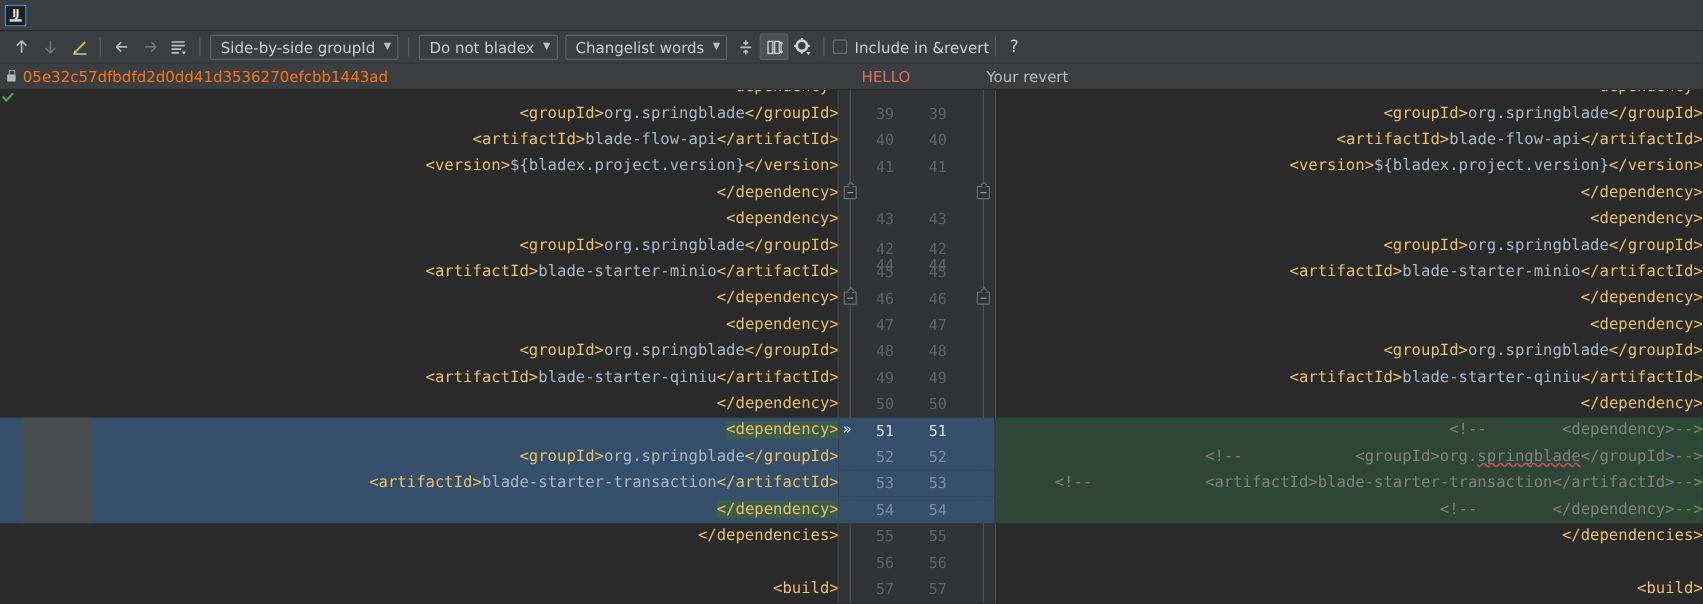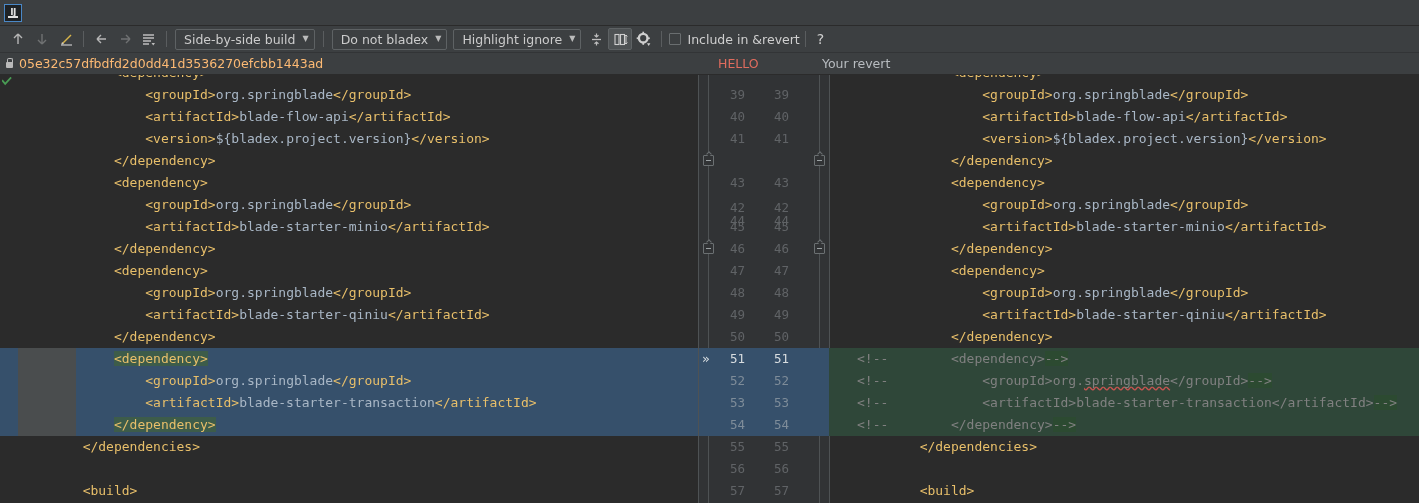--- a/index.html
+++ b/index.html
@@ -59,32 +59,32 @@
   .revbar .lockwrap{ display:flex; align-items:center; padding-left:4px; gap:5px; }
   .lock-ico{ width:10px; height:12px; position:relative; flex:0 0 auto; }
   .lock-ico:before{
     content:""; position:absolute; left:1.5px; top:4px; width:7px; height:6px;
     background:#b9b9b9; border-radius:1px;
   }
   .lock-ico:after{
     content:""; position:absolute; left:3px; top:0.5px; width:4px; height:5px;
     border:1.4px solid #b9b9b9; border-bottom:none; border-radius:2px 2px 0 0;
   }
-  .rev-hash{ font-size:12.5px; color:#fdba74; white-space:nowrap; }
+  .rev-hash{ font-size:12.5px; color:#f97316; white-space:nowrap; }
   .crlf-lbl{
     position:absolute; left:718px; top:3px; color:#e06c5e; font-size:12.5px;
   }
   .yourver-lbl{
     position:absolute; left:822px; top:3px; color:#b8bcc0; font-size:12.5px;
   }
 
   
   .diffwrap{ position:relative; height:428px; display:flex; background:#2b2b2b; }
 
-  .pane{ position:relative; overflow:hidden; background:#2b2b2b; }
+  .pane{ position:relative; overflow:hidden; background:#2b2b2b;text-align:right; }
   .pane-left{ width:699px; }
   .pane-right{ width:590px; }
 
   .gutter{
     width:130px; background:#313335; position:relative; flex:0 0 auto; overflow:hidden;
   }
 
   
   .rail{ position:absolute; top:0; bottom:0; width:1px; background:#4e5254; }
   .rail-l{ left:9px; }
@@ -198,33 +198,33 @@
   <div class="tb-btn">
     <svg width="16" height="15" viewBox="0 0 16 15">
       <path d="M2 3 H13 M2 6 H13 M2 9 H10 M2 12 H8" stroke="#bdbdbd" stroke-width="1.4"></path>
       <path d="M10.5 11 L14 11 L12.25 13.6 Z" fill="#bdbdbd"></path>
     </svg>
   </div>
 
   <div class="tb-sep"></div>
 
   <div class="combo">
-    <span>Side-by-side build</span>
+    <span>Side-by-side groupId</span>
     <span class="caret">▼</span>
   </div>
 
   <div class="tb-sep"></div>
 
   <div class="combo">
     <span>Do not bladex</span>
     <span class="caret">▼</span>
   </div>
 
   <div class="combo">
-    <span>Highlight ignore</span>
+    <span>Changelist words</span>
     <span class="caret">▼</span>
   </div>
 
   <div class="tb-btn">
     <svg width="15" height="15" viewBox="0 0 15 15">
       <path d="M3 7.5 H12" stroke="#bdbdbd" stroke-width="1.3"></path>
       <path d="M7.5 1.5 L7.5 5 M5.5 3.3 L7.5 5 L9.5 3.3" stroke="#bdbdbd" stroke-width="1.2" fill="none"></path>
       <path d="M7.5 13.5 L7.5 10 M5.5 11.7 L7.5 10 L9.5 11.7" stroke="#bdbdbd" stroke-width="1.2" fill="none"></path>
     </svg>
   </div>

